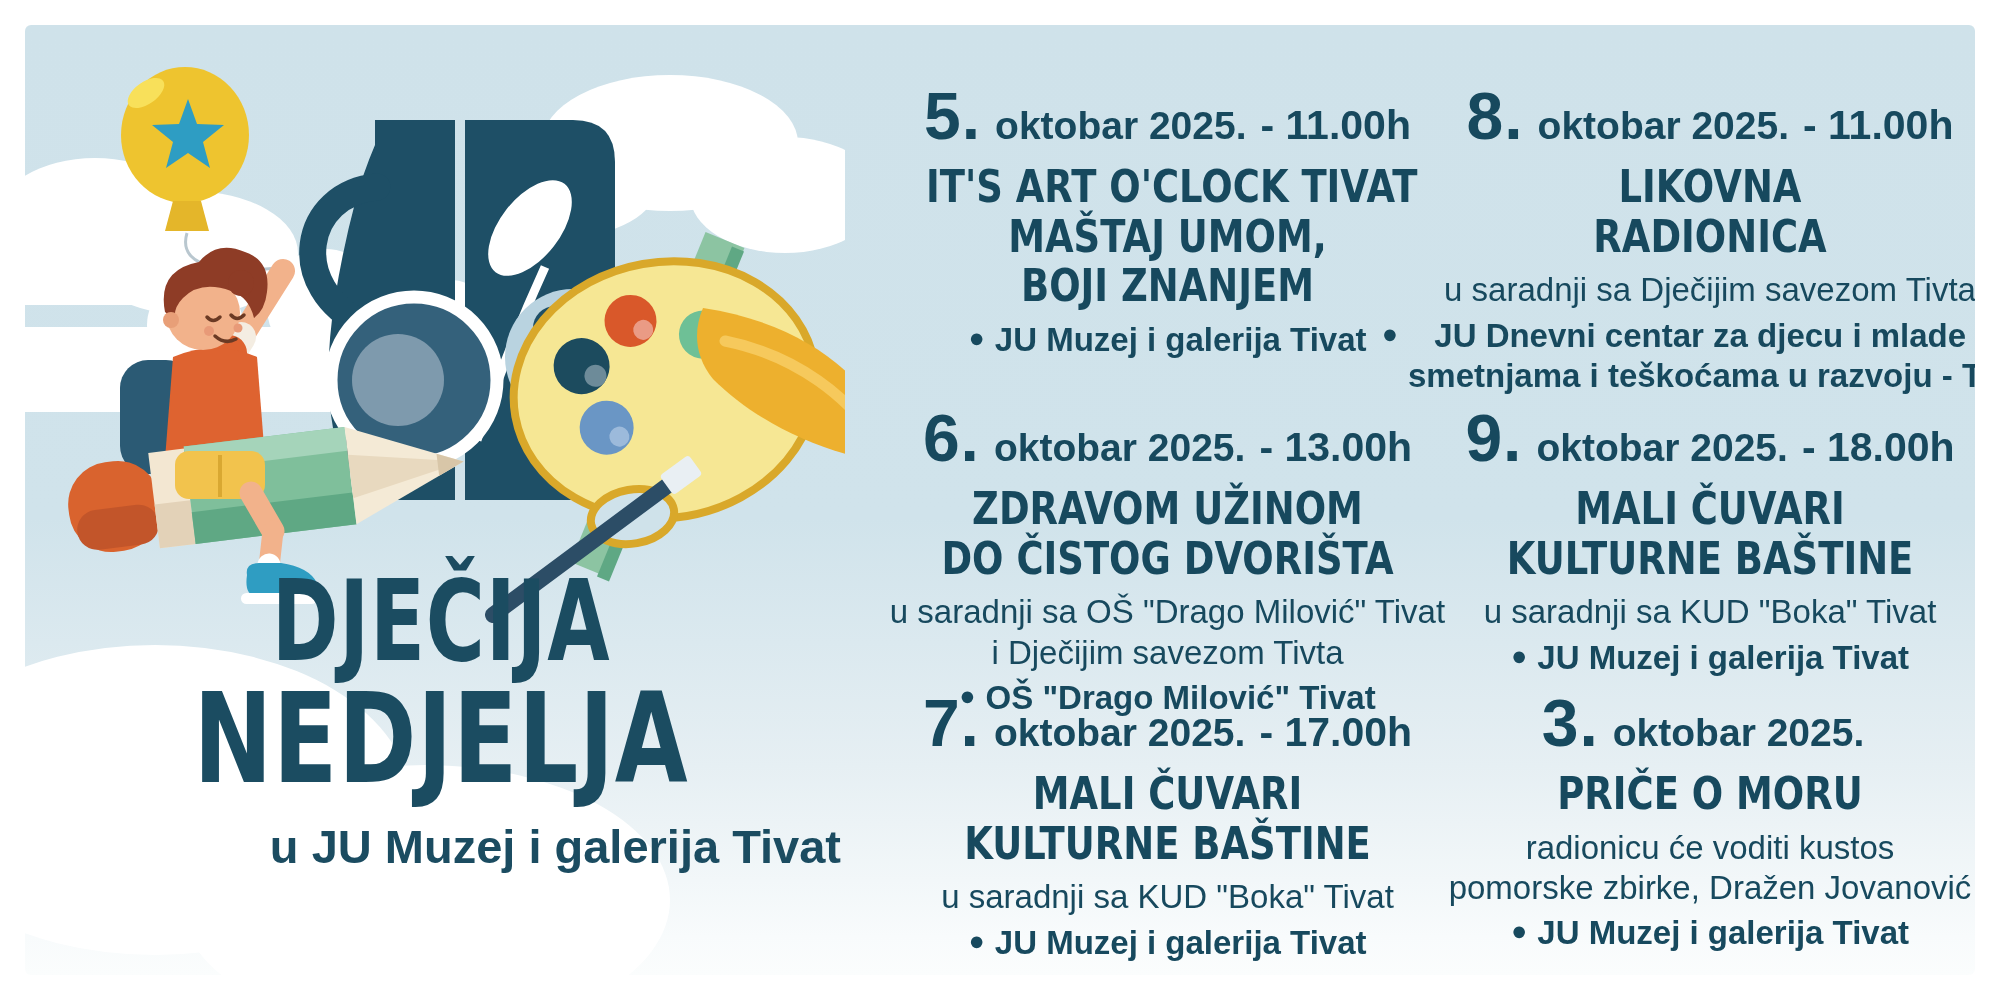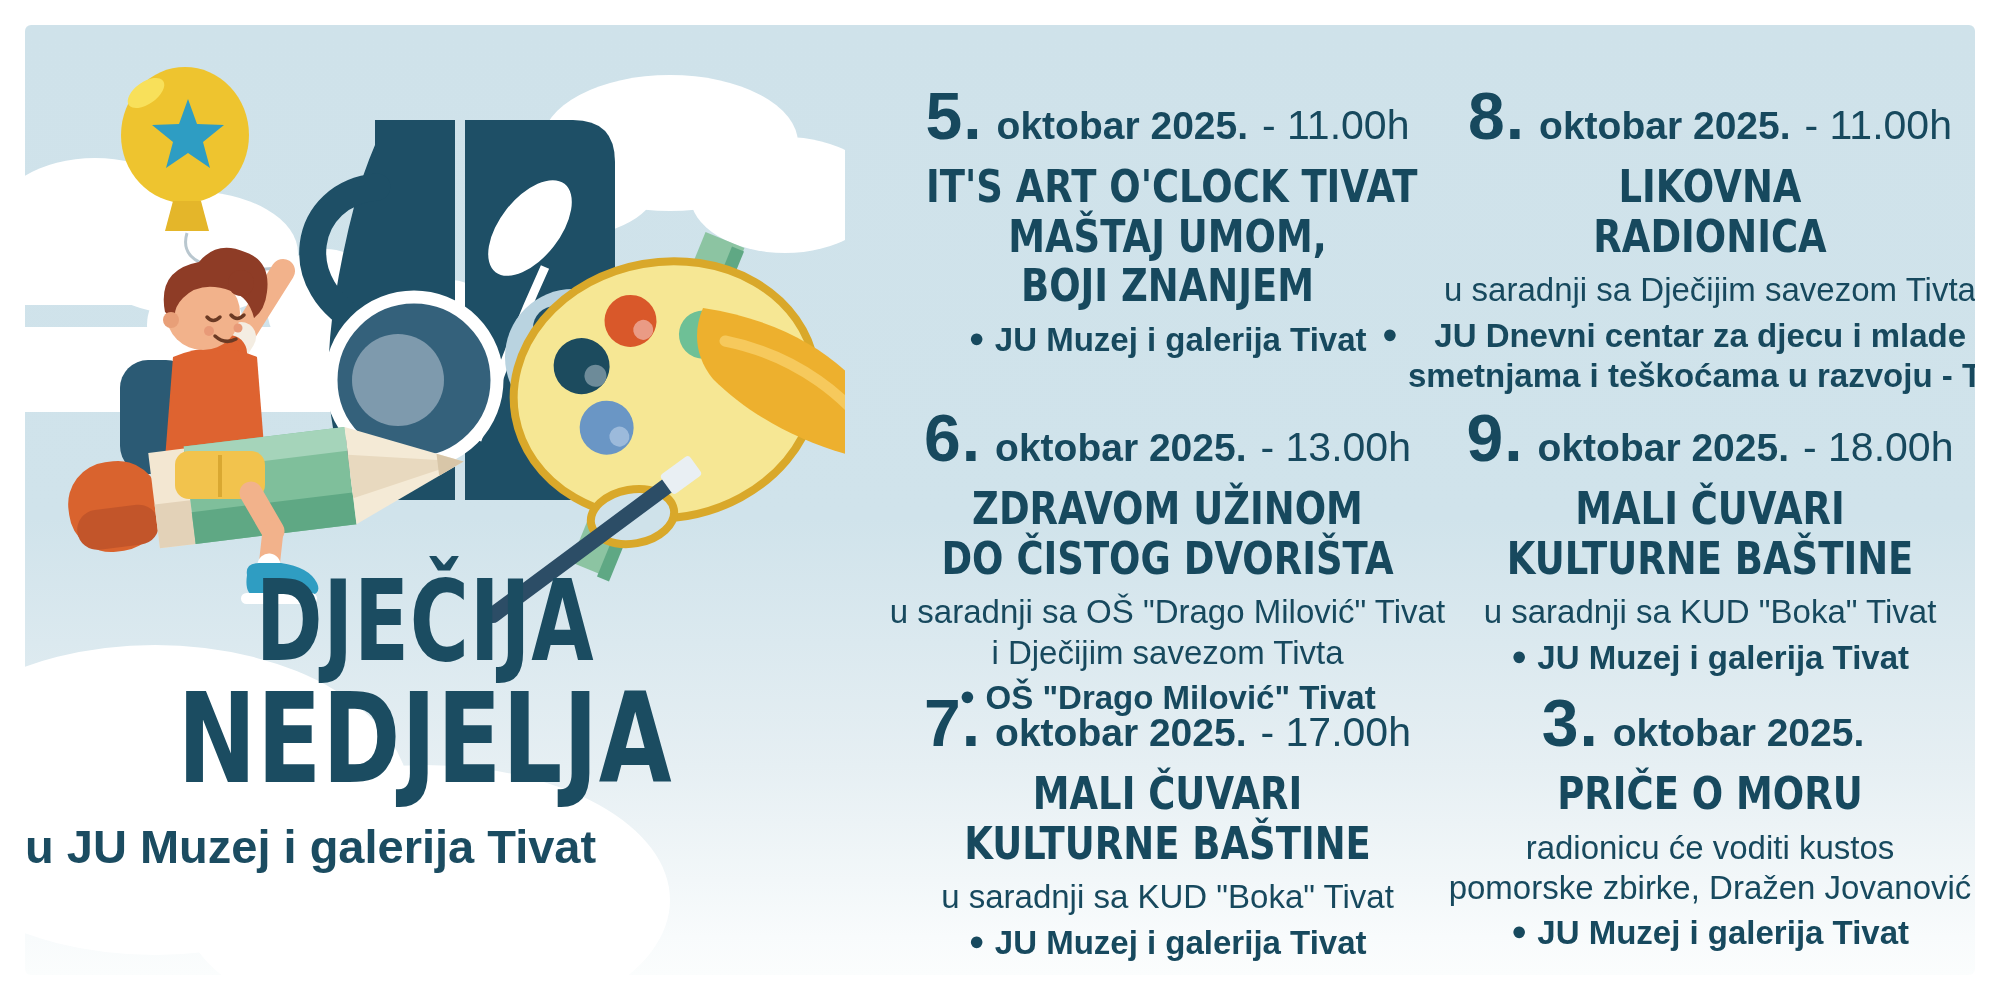--- a/index.html
+++ b/index.html
@@ -5,39 +5,39 @@
   * { margin:0; padding:0; box-sizing:border-box; }
   html,body { width:2000px; height:1000px; background:#ffffff; overflow:hidden;
               font-family:"Liberation Sans", sans-serif; }
   .page { position:relative; width:2000px; height:1000px; background:#ffffff; }
   .poster { position:absolute; left:25px; top:25px; width:1950px; height:950px;
             border-radius:6px; overflow:hidden;
             background:linear-gradient(180deg,#cfe2ea 0%,#d0e3eb 52%,#e6eff3 78%,#f8fbfc 96%,#fbfdfd 100%); }
   svg.illustration { position:absolute; left:0; top:0; }
 
   
-  .hero { position:absolute; left:0; top:0; width:800px; height:950px; color:#1b4c61; pointer-events:none; }
+  .hero { position:absolute; left:16px; top:0; width:800px; height:950px; color:#1b4c61; pointer-events:none; }
   .hero-line { position:absolute; width:100%; text-align:center;
                font-family:"DejaVu Sans", sans-serif; font-weight:900; line-height:1; }
   .hero-line.l1 { top:540px; font-size:112px; transform:scaleX(.72); letter-spacing:1px; }
   .hero-line.l2 { top:652px; font-size:124px; transform:scaleX(.76); letter-spacing:1px; }
-  .hero-subtitle { position:absolute; top:794px; width:100%; text-align:left;
+  .hero-subtitle { position:absolute; top:794px; width:100%; text-align:right;
                    font-size:47px; font-weight:600; color:#1b4c61; }
 
   
   .event { position:absolute; text-align:center; color:#17495e; }
   .col1 { left:855px; width:575px; }
   .col2 { left:1385px; width:600px; }
   .row1 { top:53px; }
   .row2 { top:375px; }
   .row3 { top:660px; }
   .date-line { display:flex; justify-content:center; align-items:baseline; gap:14px; }
   .date-num  { font-size:66px; font-weight:800; letter-spacing:1px; }
   .date-txt  { font-size:39px; font-weight:700; }
-  .date-time { font-size:41px; font-weight:400; }
+  .date-time { font-size:41px; font-weight:700; }
   .event-title { font-family:"DejaVu Sans", sans-serif; font-size:44px; font-weight:900;
                  line-height:1.13; margin:8px 0 9px; transform:scaleX(.84);
                  white-space:pre; }
   .event-partner { font-size:33px; font-weight:400; line-height:1.22; white-space:pre; margin-bottom:5px; }
   .event-venue { display:flex; justify-content:center; align-items:flex-start; gap:10px;
                  font-size:33px; font-weight:700; line-height:1.22; }
   .venue-dot { font-size:27px; line-height:1.4; }
   .venue-text { white-space:pre; }
   .multiline { white-space:pre; }
 </style>

